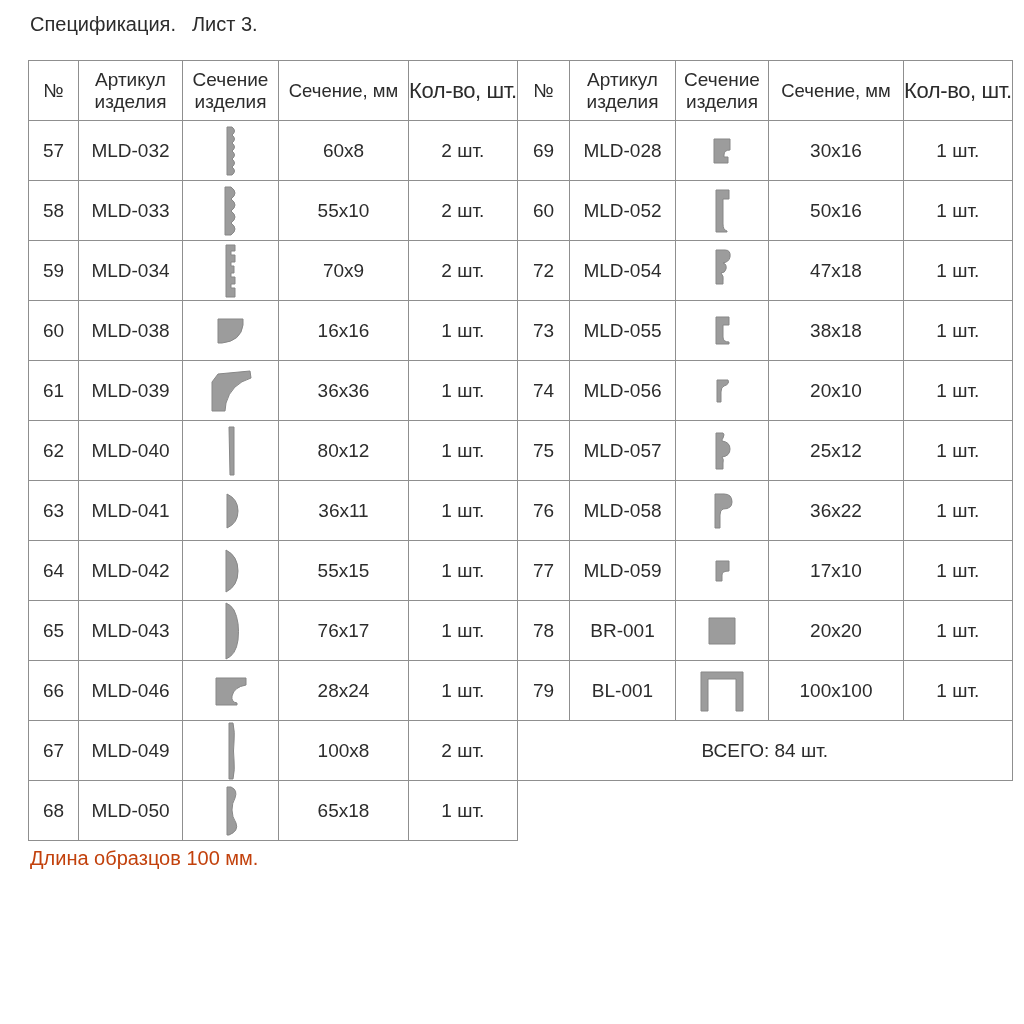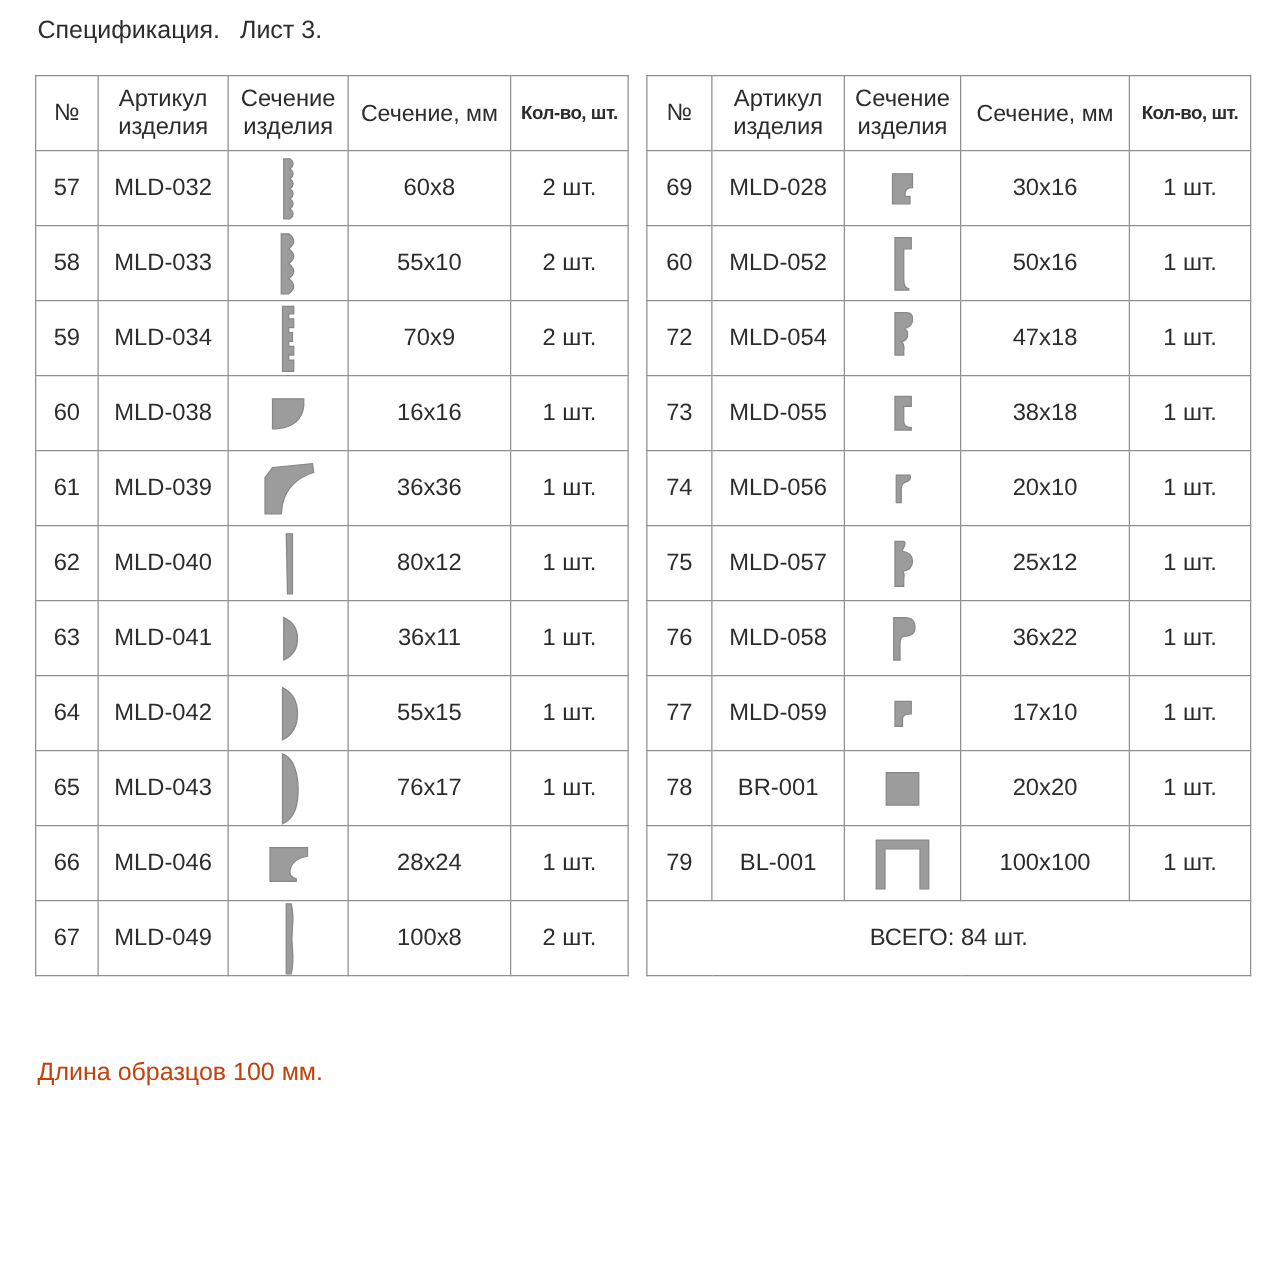--- a/index.html
+++ b/index.html
@@ -17,21 +17,21 @@
     position:absolute;border-collapse:collapse;table-layout:fixed;background:#fff;
   }
   table.spec th, table.spec td{
     border:1px solid #8f8f8f;
     font-family:"Liberation Sans", sans-serif;
     font-size:19px;font-weight:normal;color:#2c2c2c;
     text-align:center;vertical-align:middle;padding:0;
     height:59px;overflow:hidden;
   }
   table.spec th{line-height:1.15;}
-  table.spec th.tight{font-size:15px;letter-spacing:-0.4px;white-space:nowrap;font-weight:bold;}
+  table.spec th.tight{font-size:22px;letter-spacing:-0.4px;white-space:nowrap;}
   table.spec th.mid{font-size:18.5px;white-space:nowrap;text-align:center;}
   table.left{left:28px;top:60px;}
   table.right{left:517px;top:60px;}
   td.total-cell{
     text-align:right;padding-right:16px;font-size:20px;border:1px solid #8f8f8f;
   }
   td.profile-cell svg{display:inline-block;vertical-align:middle;}
   .note{
     position:absolute;left:30px;top:847px;font-size:20px;color:#c2410c;
   }
@@ -153,20 +153,29 @@
           <td>1 шт.</td>
         </tr>
         <tr>
           <td>67</td>
           <td>MLD-049</td>
           <td class="profile-cell"><span><svg width="10" height="58" viewBox="0 0 10 58">
                 <path d="M3 1 H7 Q9 10 8 20 Q7 29 8 38 Q9 48 7 57 H3 Z" fill="#9c9c9c" stroke="#878787" stroke-width="1"></path>
               </svg></span></td>
           <td>100x8</td>
           <td>2 шт.</td>
+        </tr>
+        <tr>
+          <td>68</td>
+          <td>MLD-050</td>
+          <td class="profile-cell"><span><svg width="16" height="50" viewBox="0 0 16 50">
+                <path d="M4 1 H8 Q15 4 12 12 Q9 17 9 24 Q9 31 13 37 Q16 45 6 49 H4 Z" fill="#9c9c9c" stroke="#878787" stroke-width="1"></path>
+              </svg></span></td>
+          <td>65x18</td>
+          <td>1 шт.</td>
         </tr>
       </tbody>
     </table>
   <table class="spec right">
       <colgroup>
         <col style="width: 52px;">
         <col style="width: 106px;">
         <col style="width: 93px;">
         <col style="width: 135px;">
         <col style="width: 97px;">

